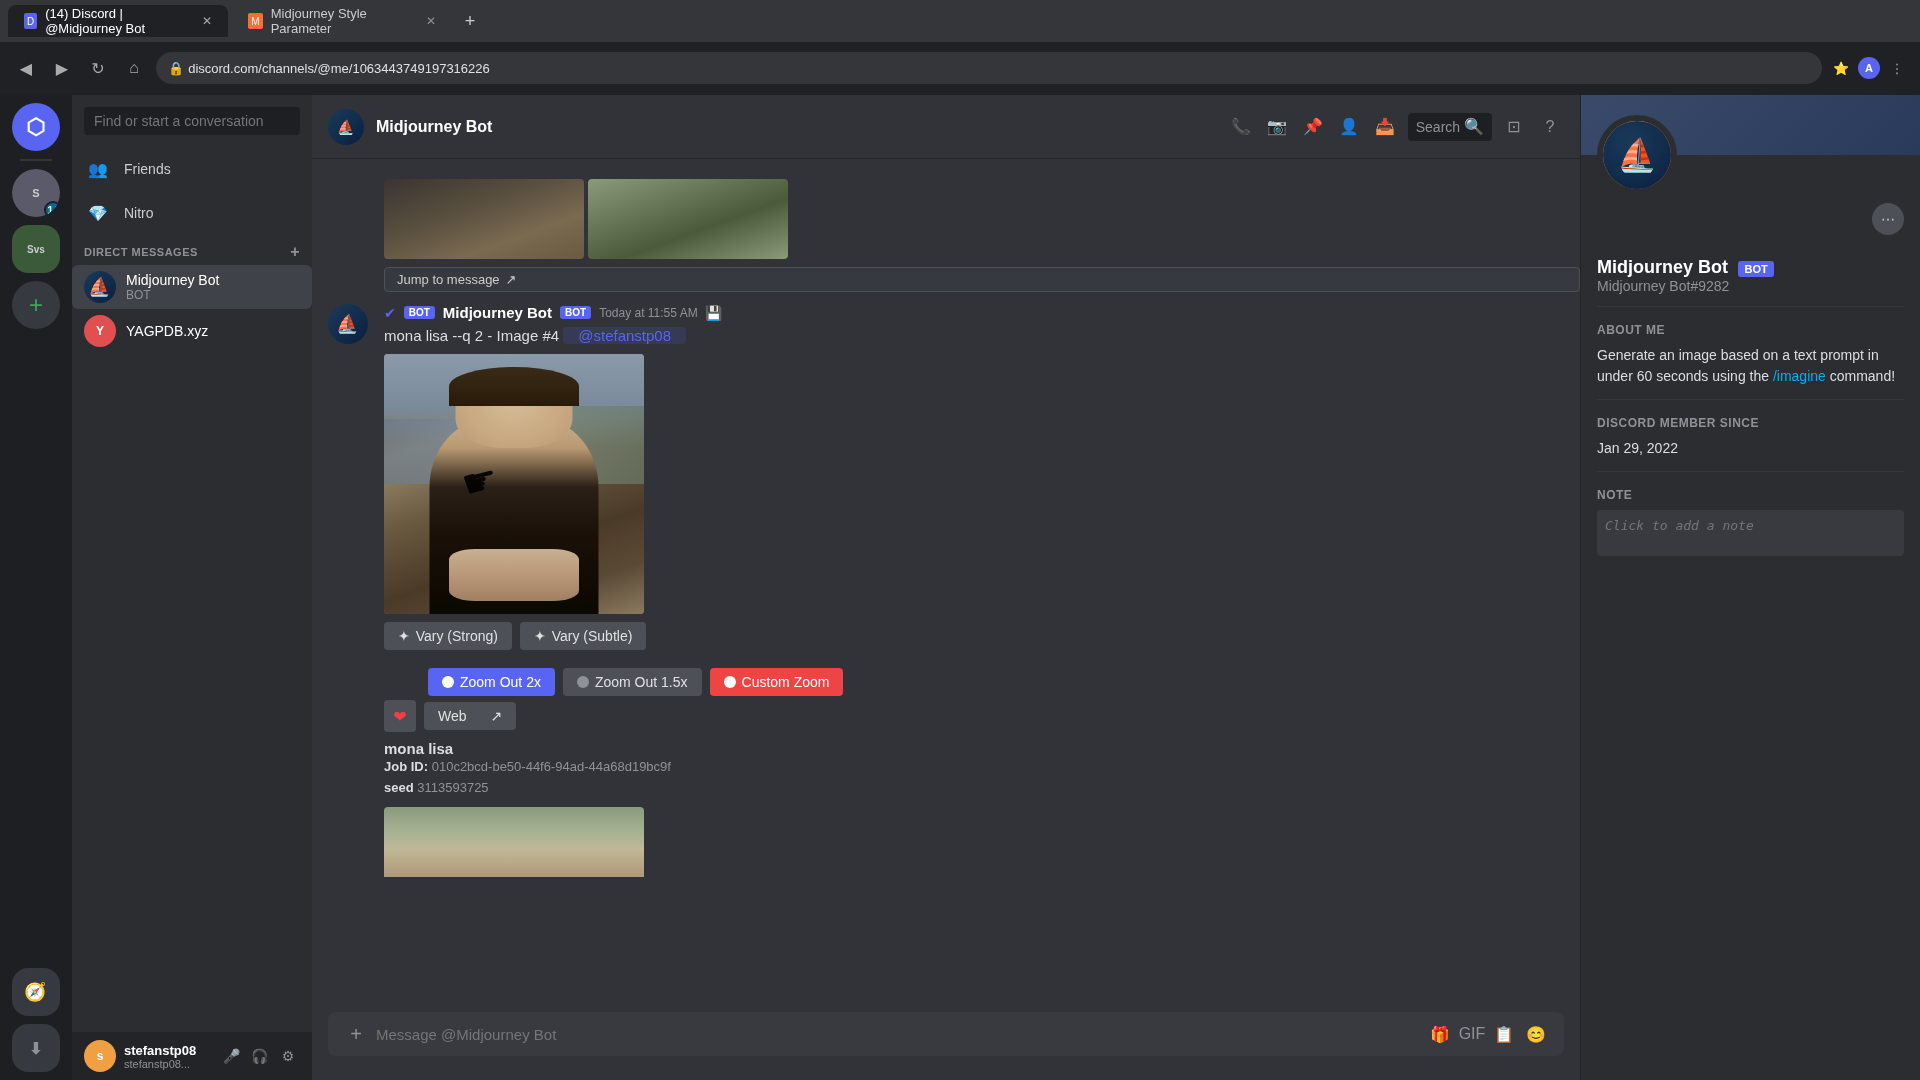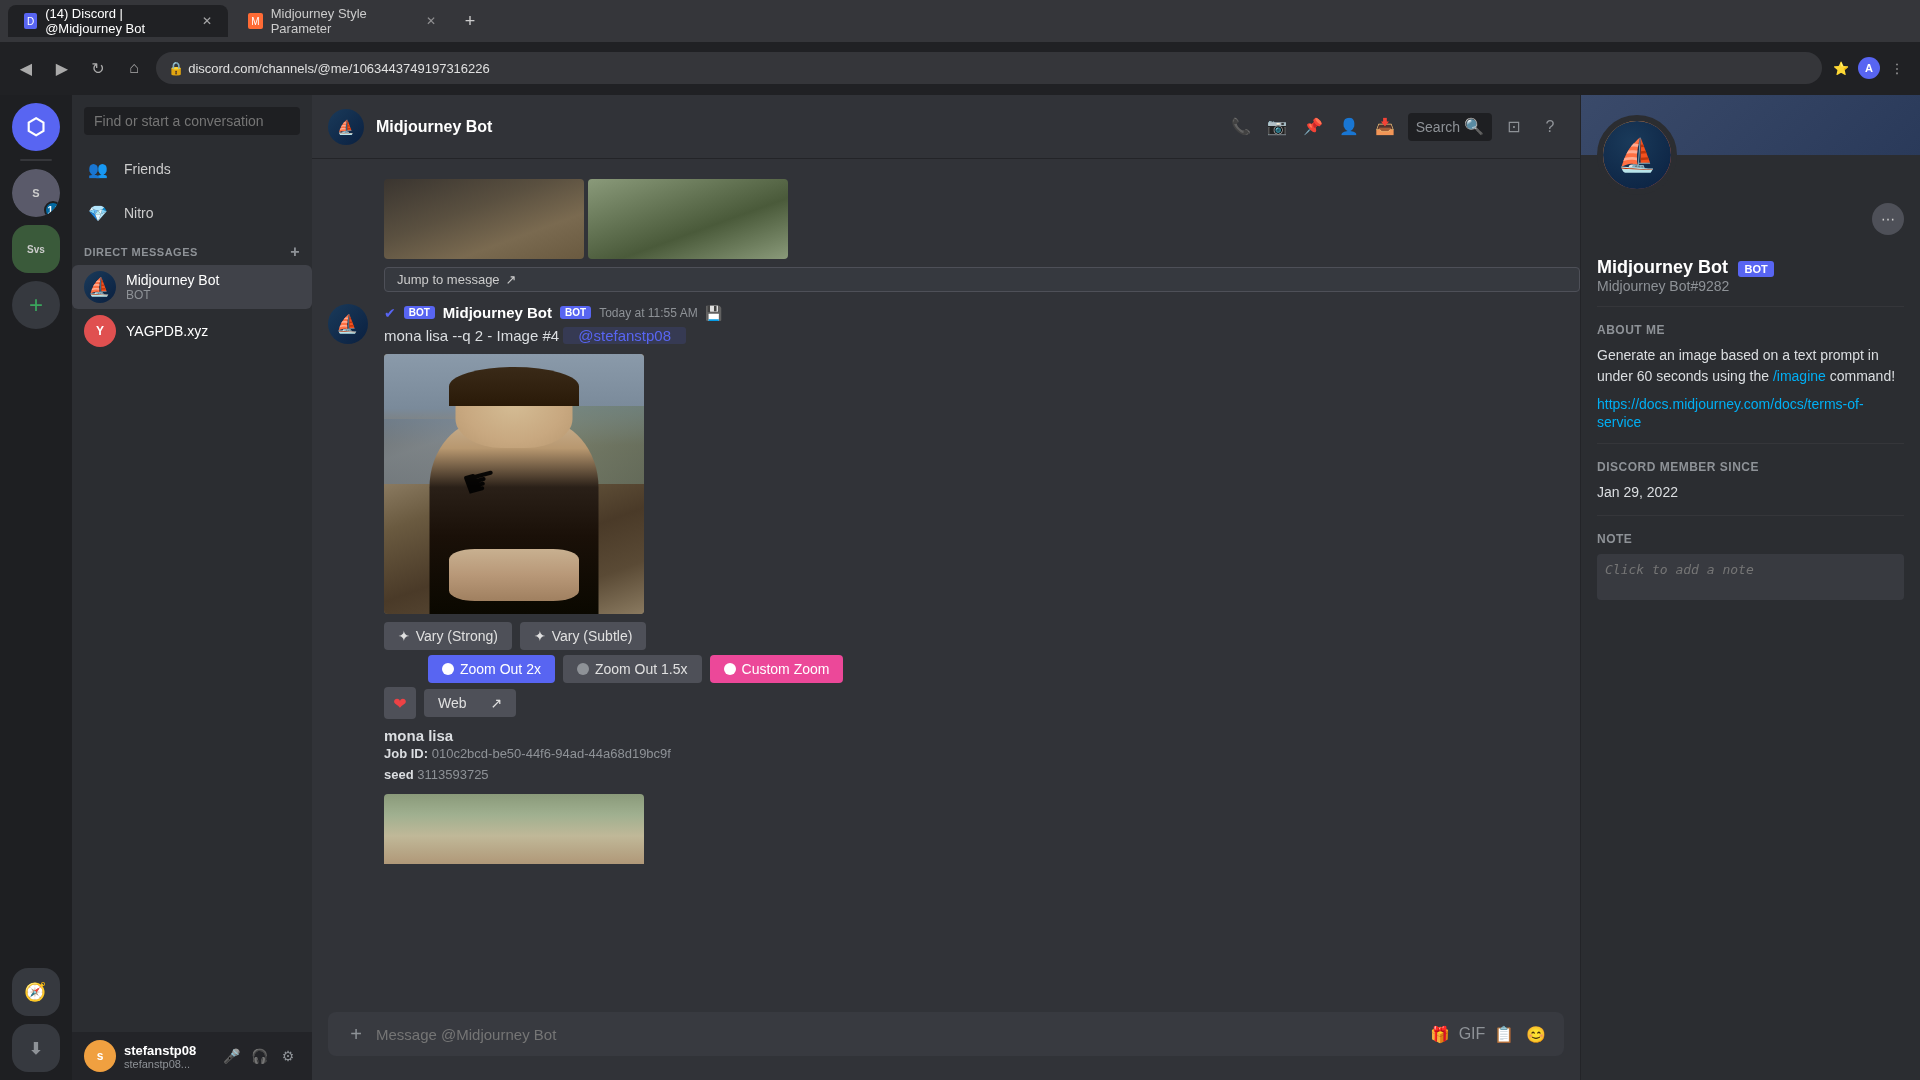--- a/index.html
+++ b/index.html
@@ -83,21 +83,21 @@
     .mona-lisa-art { width: 100%; height: 100%; background: linear-gradient(160deg, #8a7a5a 0%, #6a5a40 20%, #4a3a28 40%, #5a4a35 60%, #7a6a50 80%, #9a8a68 100%); position: relative; }
     .cursor-hand { position: absolute; top: 40%; left: 30%; font-size: 40px; transform: rotate(-15deg); opacity: 0.9; }
 
     
     .action-buttons { display: flex; flex-wrap: wrap; gap: 8px; margin-top: 8px; }
     .action-btn { display: flex; align-items: center; gap: 6px; padding: 6px 14px; border-radius: 4px; font-size: 14px; cursor: pointer; font-weight: 500; border: none; }
     .action-btn.vary-strong { background: #4e5058; color: #e0e0e0; }
     .action-btn.vary-subtle { background: #4e5058; color: #e0e0e0; }
     .action-btn.zoom-out-2x { background: #5865f2; color: white; }
     .action-btn.zoom-out-1-5x { background: #4e5058; color: #e0e0e0; }
-    .action-btn.custom-zoom { background: #ec4899; color: white; }
+    .action-btn.custom-zoom { background: #ef4444; color: white; }
     .action-btn.web { background: #4e5058; color: #e0e0e0; gap: 24px; }
     .heart-btn { width: 32px; height: 32px; background: #4e5058; border-radius: 4px; display: flex; align-items: center; justify-content: center; cursor: pointer; }
     .heart-icon { font-size: 16px; color: #ed4245; }
 
     
     .job-info { margin-top: 8px; }
     .job-title { font-size: 15px; color: #dbdee1; font-weight: 600; }
     .job-detail { font-size: 13px; color: #8e9297; line-height: 1.6; }
     .job-detail strong { color: #dbdee1; }
 
@@ -331,21 +331,21 @@
         <div class="action-buttons">
           <button class="action-btn vary-strong">
             <span>✦</span>
             <span>Vary (Strong)</span>
           </button>
           <button class="action-btn vary-subtle">
             <span>✦</span>
             <span>Vary (Subtle)</span>
           </button>
         </div>
-        <div class="action-buttons" style="margin-top:5px;padding-left:44px;">
+        <div class="action-buttons" style="margin-top:18px;padding-left:44px;">
           <button class="action-btn zoom-out-2x">
             <span style="width:12px;height:12px;border-radius:50%;background:white;display:inline-block;"></span>
             <span>Zoom Out 2x</span>
           </button>
           <button class="action-btn zoom-out-1-5x">
             <span style="width:12px;height:12px;border-radius:50%;background:#8e9297;display:inline-block;"></span>
             <span>Zoom Out 1.5x</span>
           </button>
           <button class="action-btn custom-zoom">
             <span style="width:12px;height:12px;border-radius:50%;background:white;display:inline-block;"></span>
@@ -419,23 +419,20 @@
 
       <div class="profile-divider"></div>
 
       <div class="profile-section">
         <div class="profile-section-title">ABOUT ME</div>
         <div class="profile-section-text">
           <span>Generate an image based on a text prompt in under 60 seconds using the</span>
           <span class="profile-link">/imagine</span>
           <span>command!</span>
         </div>
-        <div style="margin-top:8px;">
-          <a class="profile-link" href="#">https://docs.midjourney.com/docs/terms-of-service</a>
-        </div>
       </div>
 
       <div class="profile-divider"></div>
 
       <div class="profile-section">
         <div class="profile-section-title">DISCORD MEMBER SINCE</div>
         <div class="profile-section-text">Jan 29, 2022</div>
       </div>
 
       <div class="profile-divider"></div>

